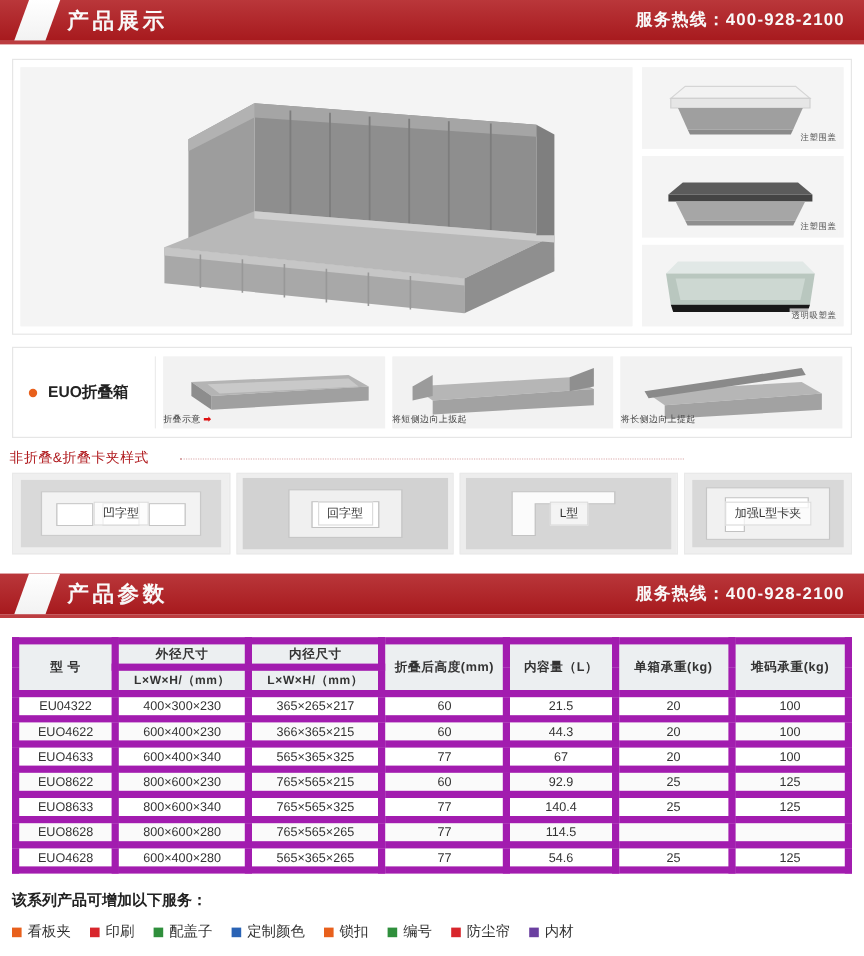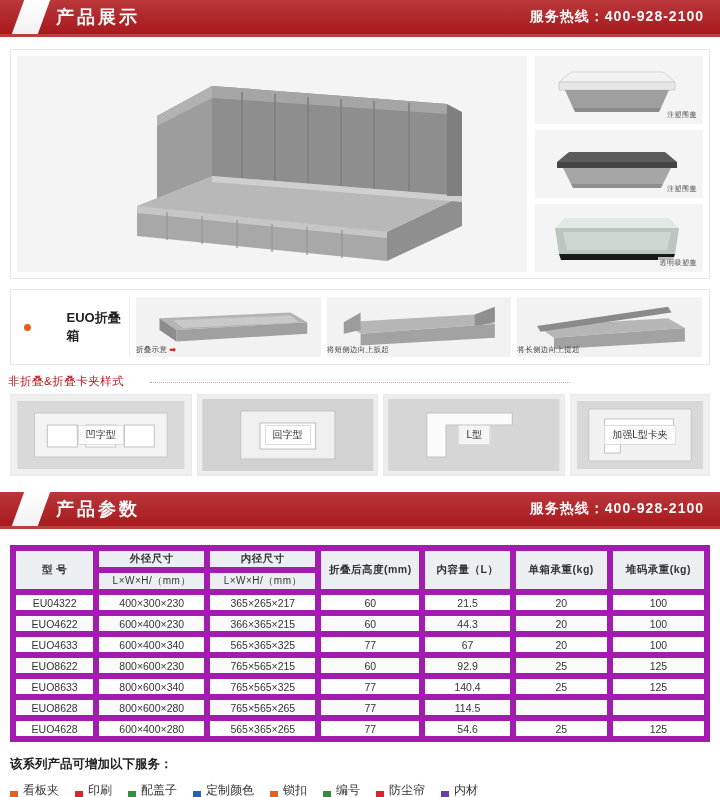--- a/index.html
+++ b/index.html
@@ -118,21 +118,20 @@
     align-items:stretch;
   }
   .steps-label{
     width:112px;
     display:flex; align-items:center;
     font-size:13px;
     font-weight:bold;
     color:#222;
     padding-left:6px;
     border-right:1px solid #ececec;
-    gap:27px;
   }
   .step{
     flex:1 1 0;
     position:relative;
     background:#f2f2f2;
     overflow:hidden;
   }
   .step-cap{
     position:absolute;
     left:0; right:0; bottom:2px;
@@ -157,21 +156,21 @@
     position:absolute; left:150px; right:150px; top:50%;
     border-top:1px dotted #d9a9aa;
     z-index:1;
   }
 
   
   .clips{
     margin:0 10px 4px 10px;
     display:flex;
     gap:5px;
-    height:82px;
+    height:68px;
   }
   .clip{
     flex:1 1 0;
     position:relative;
     border:1px solid #e9e9e9;
     background:#f1f1f1;
     overflow:hidden;
   }
   .clip-cap{
     position:absolute;
@@ -205,21 +204,21 @@
     font-weight:bold;
     height:20px;
     letter-spacing:.5px;
   }
   thead th.tall{ height:40px; }
   tbody td{ height:21px; }
   tbody tr:nth-child(odd) td{ background:#fff; }
   tbody tr:nth-child(even) td{ background:#fafafa; }
   .sub-row th{
     background:#eceff1;
-    font-weight:normal;
+    font-weight:bold;
     font-size:10px;
     height:20px;
   }
 
   
   .services{
     margin:14px 10px 0 10px;
   }
   .services-title{
     font-size:12.5px;
@@ -227,21 +226,21 @@
     color:#222;
     margin-bottom:9px;
   }
   .services-list{
     display:flex;
     flex-wrap:wrap;
     gap:4px 16px;
     align-items:center;
   }
   .svc{
-    display:flex; align-items:flex-end;
+    display:flex; align-items:center;
     font-size:12px;
     color:#333;
     white-space:nowrap;
   }
   .svc .sq{
     width:8px;height:8px;
     margin-right:5px;
     display:inline-block;
   }
 </style>

